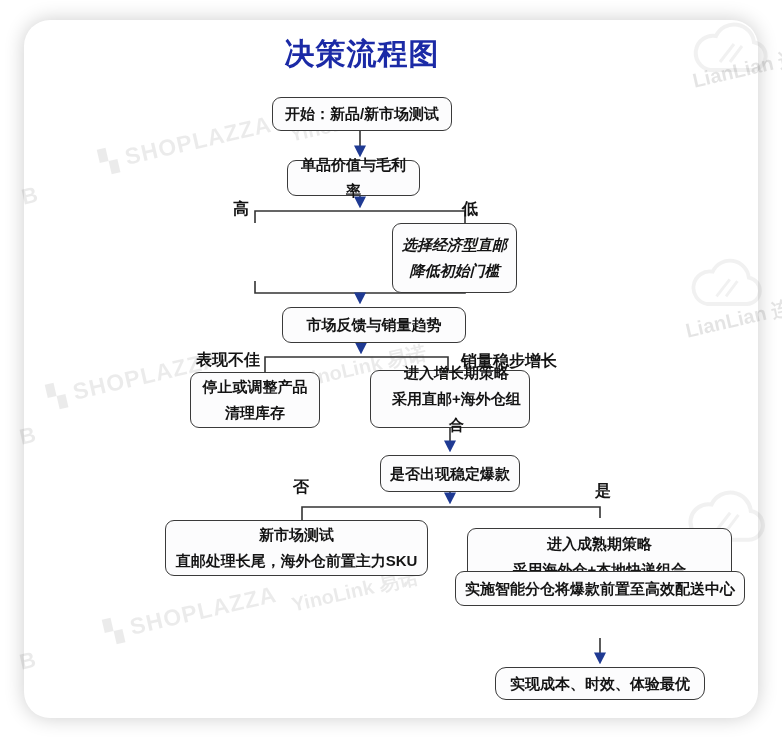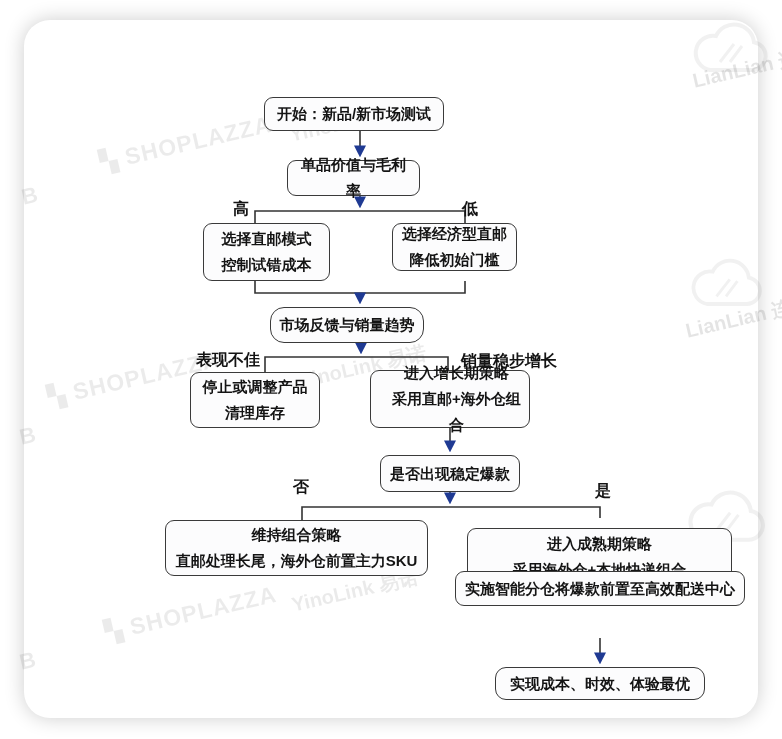--- a/index.html
+++ b/index.html
@@ -67,20 +67,21 @@
   </svg>
   <svg class="wm-cloud" style="left:688px;top:258px;" width="76" height="54" viewBox="0 0 80 56">
     <path d="M20 48 h42 a14 14 0 0 0 2 -27.8 A20 20 0 0 0 26 14 a13 13 0 0 0 -6 34z" fill="none" stroke="#444" stroke-width="4"></path>
     <path d="M30 40 l14 -18 m-4 18 l12 -16" stroke="#444" stroke-width="3" fill="none"></path>
   </svg>
   <svg class="wm-cloud" style="left:684px;top:490px;" width="84" height="58" viewBox="0 0 80 56">
     <path d="M20 48 h42 a14 14 0 0 0 2 -27.8 A20 20 0 0 0 26 14 a13 13 0 0 0 -6 34z" fill="none" stroke="#444" stroke-width="4"></path>
     <path d="M30 40 l14 -18 m-4 18 l12 -16" stroke="#444" stroke-width="3" fill="none"></path>
   </svg>
 
+  <div class="title">决策流程图</div>
 
   <svg class="connectors">
     <defs>
       <marker id="arrow" viewBox="0 0 10 10" refX="8" refY="5" markerWidth="7.5" markerHeight="7.5" orient="auto-start-reverse">
         <path d="M0,0 L10,5 L0,10 z" fill="#1f3a93"></path>
       </marker>
     </defs>
     <g stroke="#333333" stroke-width="1.6" fill="none">
       <line x1="360" y1="131" x2="360" y2="155" marker-end="url(#arrow)"></line>
       <line x1="360" y1="196" x2="360" y2="206" marker-end="url(#arrow)"></line>
@@ -90,33 +91,31 @@
       <line x1="361" y1="343" x2="361" y2="352" marker-end="url(#arrow)"></line>
       <path d="M265,372 L265,357 L448,357 L448,370"></path>
       <line x1="450" y1="428" x2="450" y2="450" marker-end="url(#arrow)"></line>
       <line x1="450" y1="492" x2="450" y2="502" marker-end="url(#arrow)"></line>
       <path d="M302,520 L302,507 L600,507 L600,518"></path>
       <line x1="600" y1="577" x2="600" y2="598" marker-end="url(#arrow)"></line>
       <line x1="600" y1="638" x2="600" y2="662" marker-end="url(#arrow)"></line>
     </g>
   </svg>
 
-  <div class="node" style="left:264px;top:97px;width:180px;height:34px;">开始：新品/新市场测试</div>
+  <div class="node" style="left:272px;top:97px;width:180px;height:34px;">开始：新品/新市场测试</div>
   <div class="node" style="left:287px;top:160px;width:133px;height:36px;">单品价值与毛利率</div>
-  <div class="node" style="left:203px;top:223px;width:127px;height:58px;">选择直邮模式
-控制试错成本</div>
-  <div class="node" style="left:392px;top:223px;width:125px;height:48px;">选择经济型直邮
+  <div class="node" style="left:392px;top:223px;width:125px;height:70px;font-style:italic;">选择经济型直邮
 降低初始门槛</div>
-  <div class="node" style="left:270px;top:307px;width:154px;height:36px;border-radius:14px;">市场反馈与销量趋势</div>
+  <div class="node" style="left:282px;top:307px;width:184px;height:36px;">市场反馈与销量趋势</div>
   <div class="node" style="left:190px;top:372px;width:130px;height:56px;">停止或调整产品
 清理库存</div>
   <div class="node" style="left:370px;top:370px;width:160px;height:58px;padding-left:19px;">进入增长期策略
 采用直邮+海外仓组合</div>
   <div class="node" style="left:380px;top:455px;width:140px;height:37px;">是否出现稳定爆款</div>
-  <div class="node" style="left:165px;top:520px;width:263px;height:56px;">维持组合策略
+  <div class="node" style="left:165px;top:520px;width:263px;height:56px;">新市场测试
 直邮处理长尾，海外仓前置主力SKU</div>
   <div class="node" style="left:467px;top:528px;width:265px;height:58px;">进入成熟期策略
 采用海外仓+本地快递组合</div>
   <div class="node" style="left:455px;top:571px;width:290px;height:35px;">实施智能分仓将爆款前置至高效配送中心</div>
   <div class="node" style="left:495px;top:667px;width:210px;height:33px;border-radius:11px;">实现成本、时效、体验最优</div>
 
   <div class="blabel big" style="left:233px;top:199px;">高</div>
   <div class="blabel big" style="left:462px;top:199px;">低</div>
   <div class="blabel" style="left:196px;top:350px;">表现不佳</div>
   <div class="blabel" style="left:461px;top:351px;">销量稳步增长</div>

